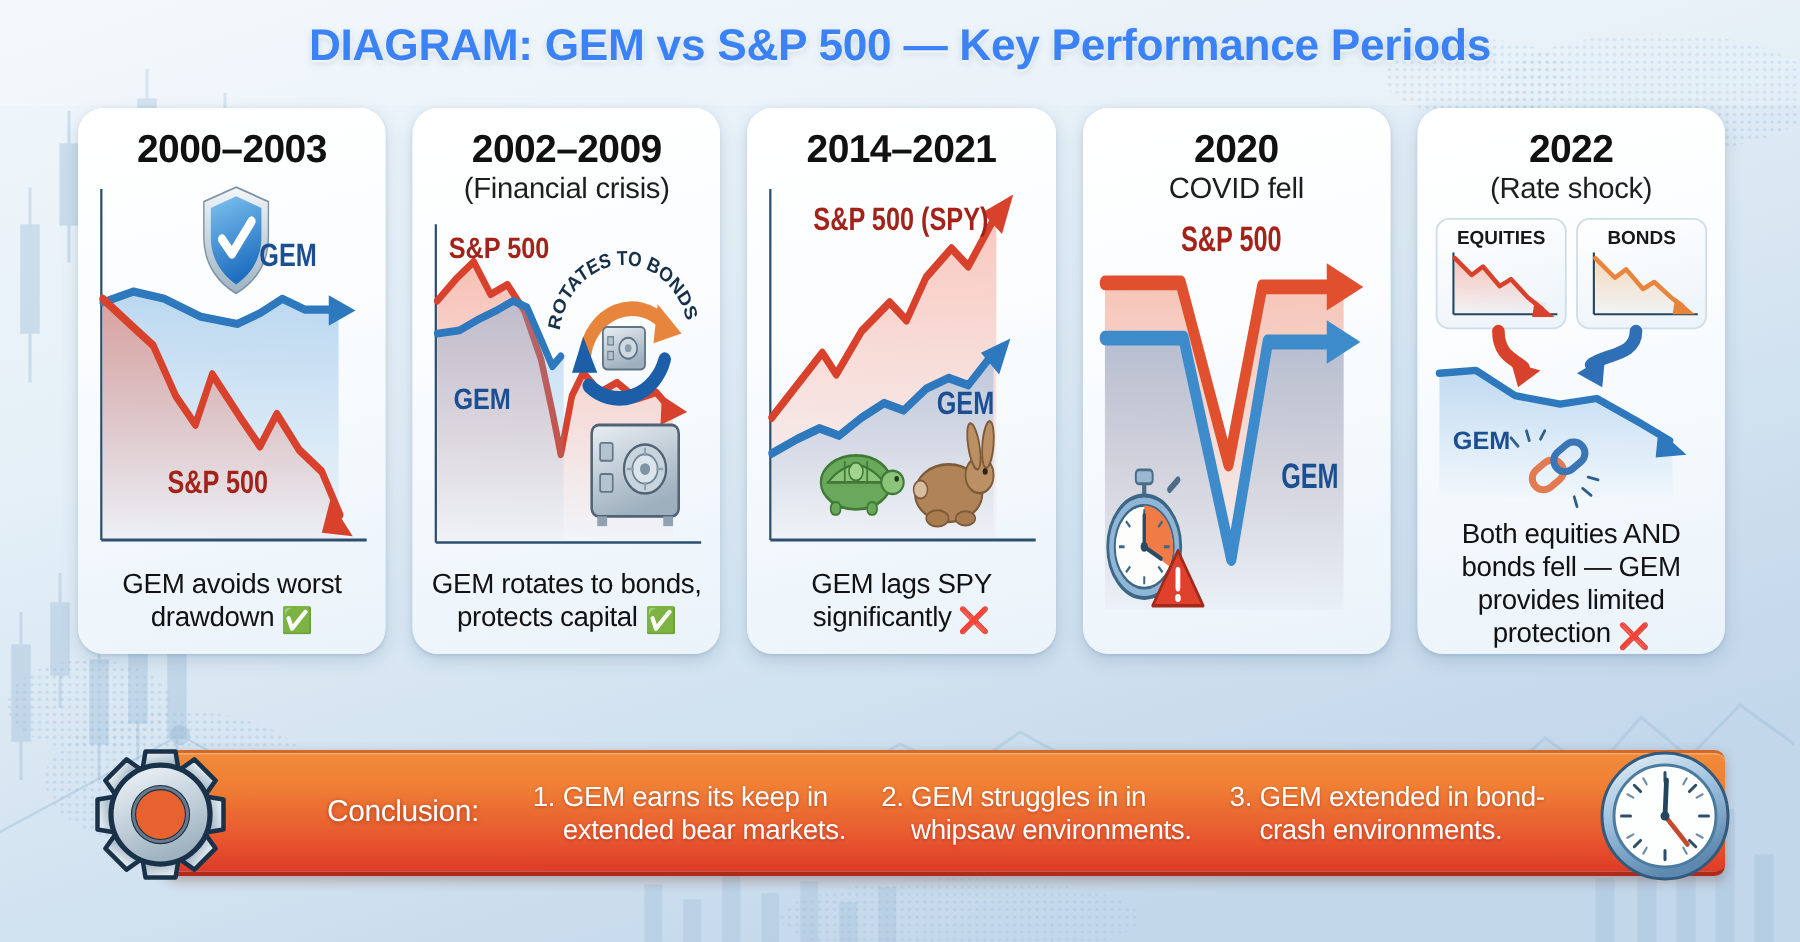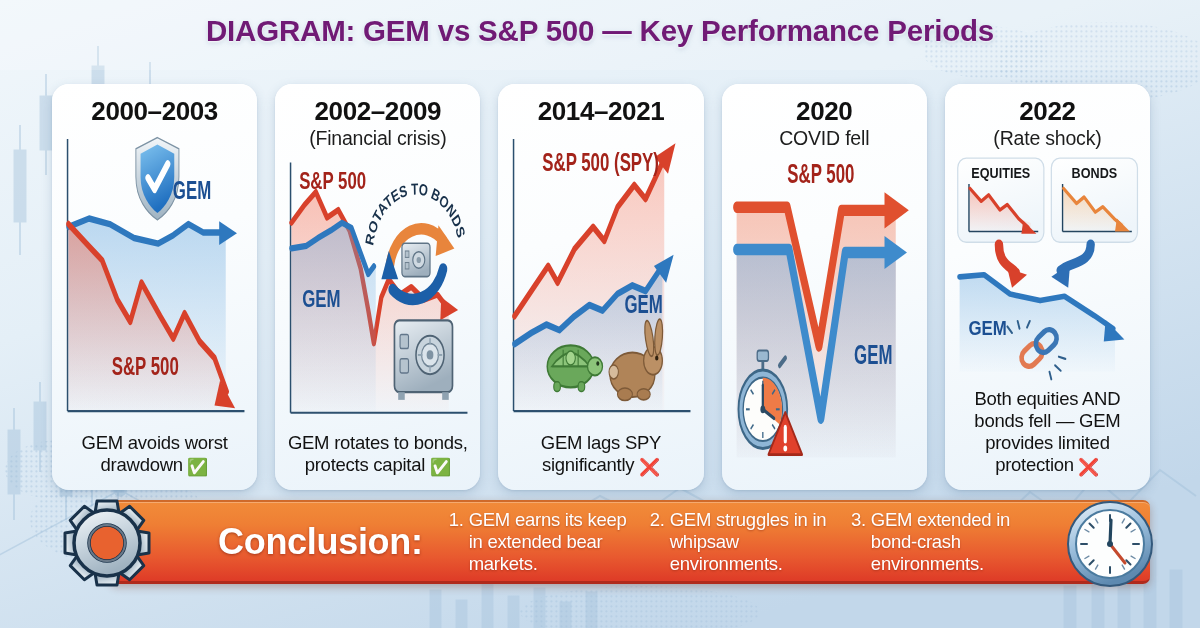--- a/index.html
+++ b/index.html
@@ -12,30 +12,30 @@
 
   
   #bg { position: absolute; inset: 0; z-index: 0; pointer-events: none; }
 
   
   .title-wrap {
     position: absolute; top: 14px; left: 0; width: 1200px;
     text-align: center; z-index: 3;
   }
   .title {
-    font-size: 29.5px; font-weight: bold; color: #701a75;
+    font-size: 29.5px; font-weight: bold; color: #3b82f6;
     letter-spacing: -0.2px;
     text-shadow: 0 1px 2px rgba(255,255,255,.85), 0 2px 5px rgba(120,150,175,.35);
   }
 
   
   .panels {
     position: absolute; top: 72px; left: 52px;
-    width: 1098px; height: 406px;
-    display: flex; gap: 18px; z-index: 2; margin-top: 12px;
+    width: 1098px; height: 364px;
+    display: flex; gap: 18px; z-index: 2;
   }
   .panel {
     flex: 1 1 0;
     background: linear-gradient(168deg, #ffffff 0%, #fbfdfe 38%, #eaf3fa 100%);
     border-radius: 17px;
     box-shadow: 0 4px 11px rgba(70,105,140,.22), 0 1px 2px rgba(70,105,140,.14),
                 inset 0 1px 0 rgba(255,255,255,.9);
     display: flex; flex-direction: column;
     padding: 14px 9px 10px 9px;
     position: relative; overflow: hidden;
@@ -68,23 +68,23 @@
     width: 1040px; height: 84px;
     background: linear-gradient(180deg, #f18b39 0%, #ef7f34 28%, #e8592f 70%, #de3b27 100%);
     border-radius: 7px;
     border-top: 2px solid #cf6a2a;
     border-bottom: 3px solid #b02a1c;
     box-shadow: 0 3px 8px rgba(110,45,25,.33), inset 0 1px 0 rgba(255,255,255,.28);
     display: flex; align-items: center;
     padding-left: 108px; padding-right: 108px;
   }
   .conc-label {
-    font-size: 36px; font-weight: bold; color: #ffffff;
+    font-size: 20px; font-weight: normal; color: #ffffff;
     text-shadow: 0 1px 3px rgba(120,30,15,.6);
-    flex: 0 0 auto; margin-right: 26px; letter-spacing: -0.3px;
+    flex: 0 0 auto; margin-right: 36px; letter-spacing: -0.3px;
   }
   .conc-items { display: flex; flex: 1 1 auto; gap: 10px; }
   .conc-item {
     flex: 1 1 0; display: flex; gap: 5px;
     font-size: 18.5px; color: #fff; line-height: 1.19;
     text-shadow: 0 1px 2px rgba(120,30,15,.45);
     letter-spacing: -0.25px;
   }
   .conc-num { flex: 0 0 auto; }
   .conc-txt { flex: 1 1 auto; }

